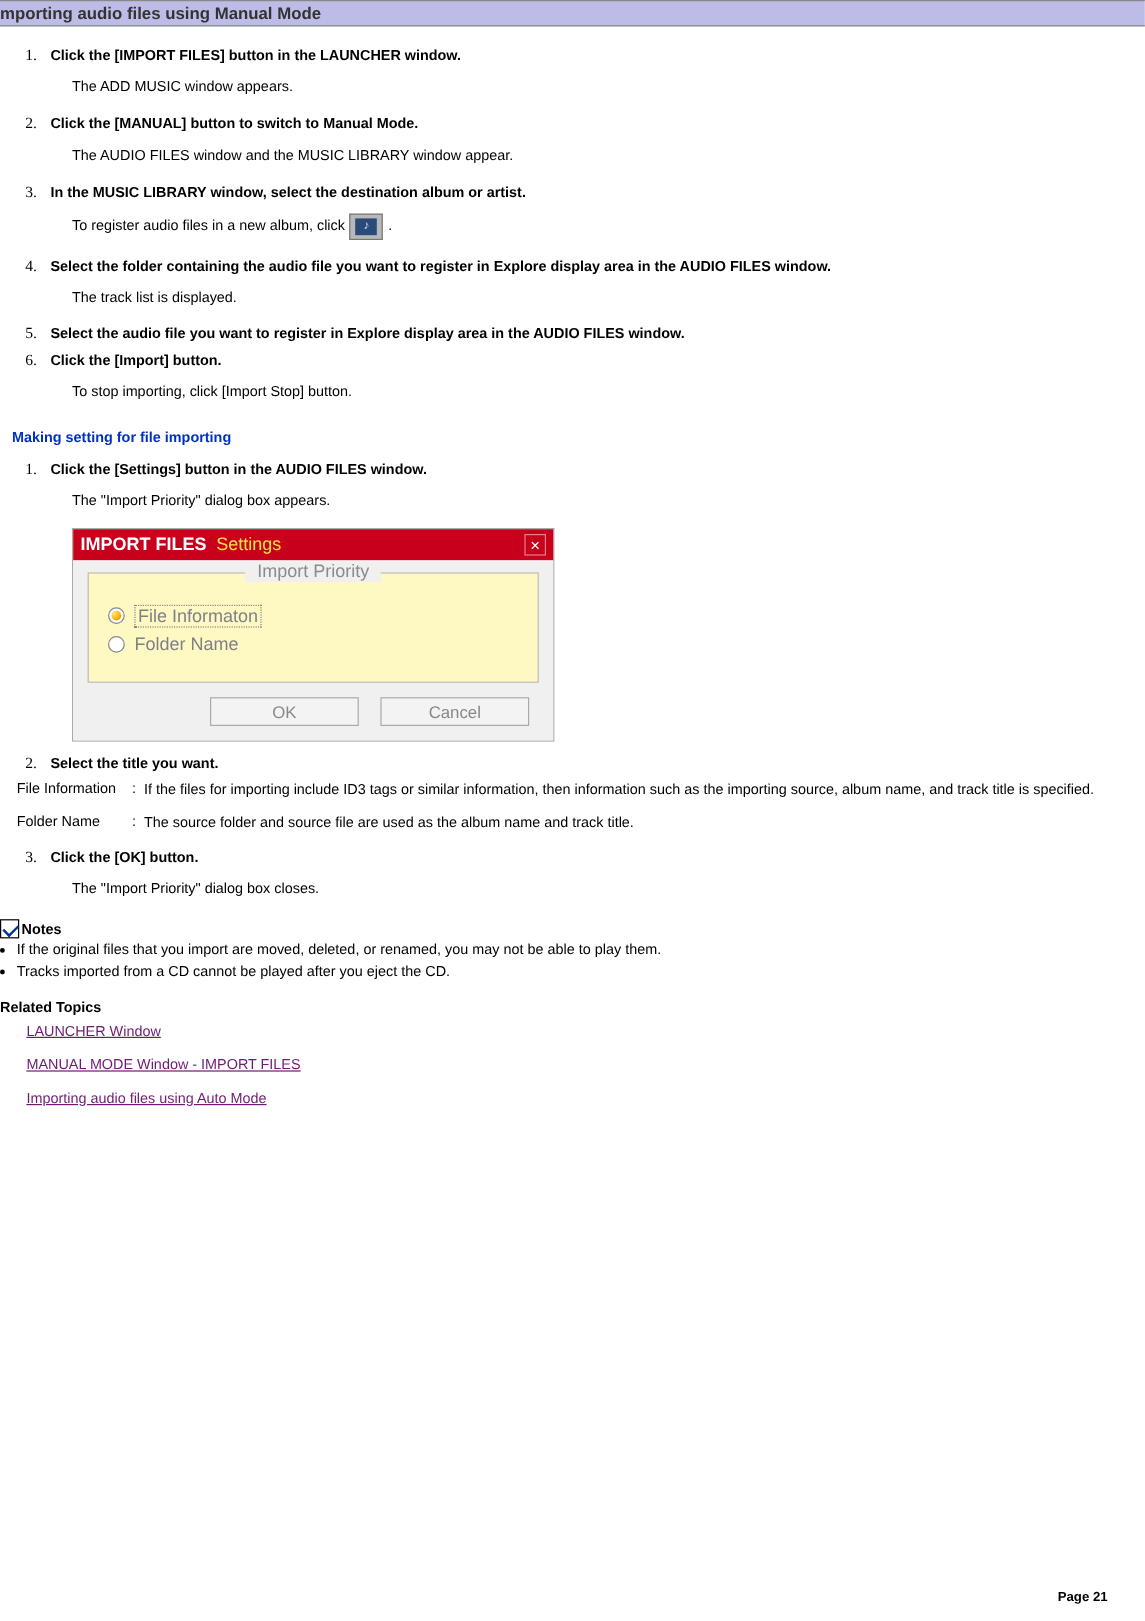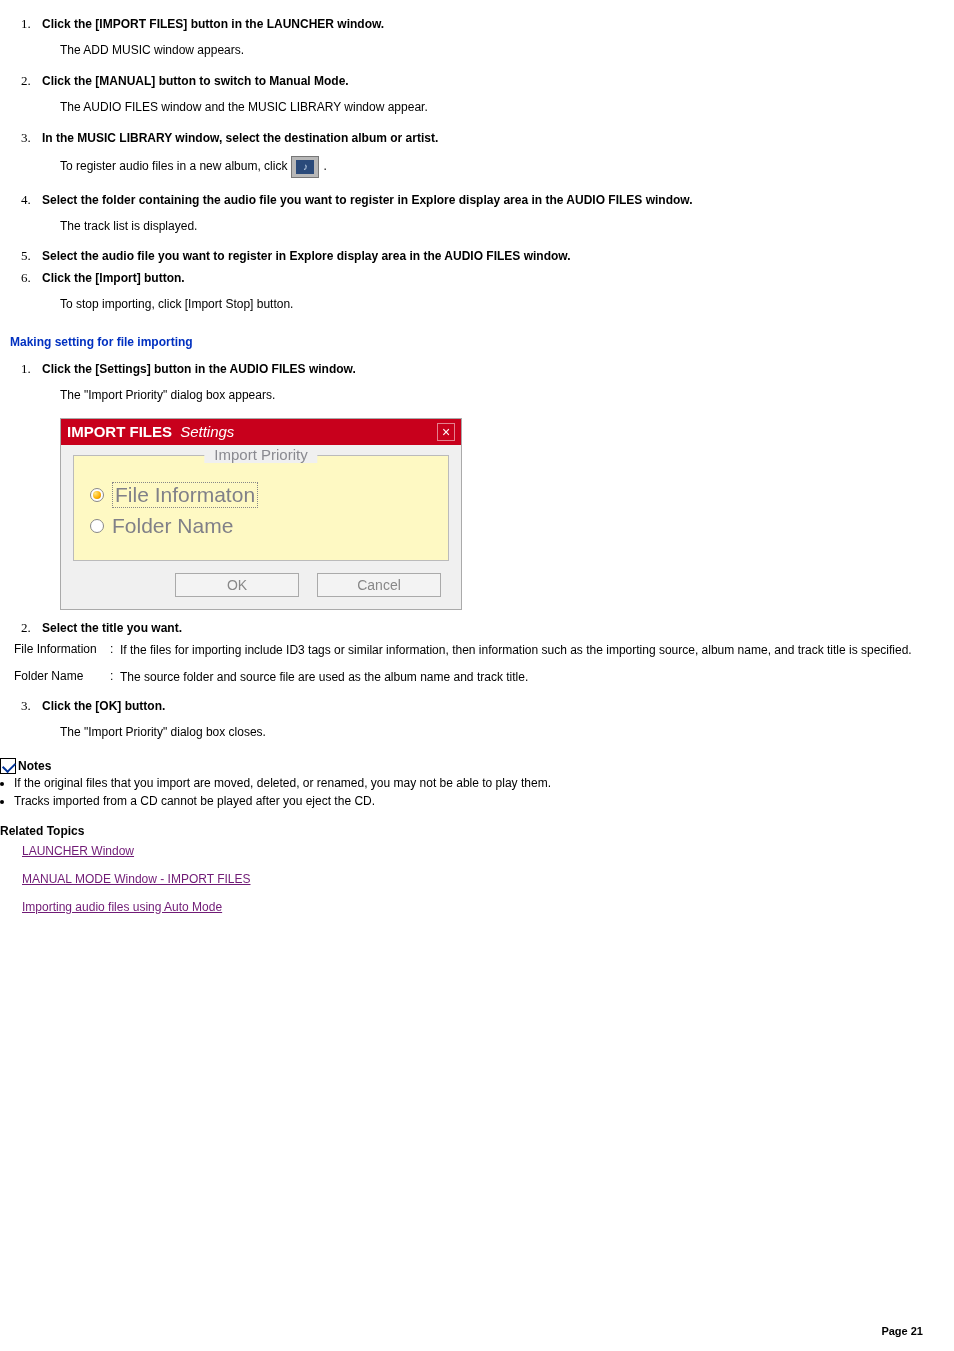--- a/index.html
+++ b/index.html
@@ -89,21 +89,21 @@
   .dialog-titlebar {
     background: #c8001c;
     color: #fff;
     display: flex;
     align-items: center;
     justify-content: space-between;
     padding: 4px 6px;
     font-size: 15px;
   }
   .dialog-titlebar .t1 { font-weight: bold; }
-  .dialog-titlebar .t2 { font-weight: normal; color: #ffffff; margin-left:4px;font-style:italic; }
+  .dialog-titlebar .t2 { font-weight: normal; color: #fde047; margin-left:4px; }
   .dialog-close {
     width: 18px; height: 18px;
     display:flex; align-items:center; justify-content:center;
     border:1px solid rgba(255,255,255,.5);
     color:#fff;
     font-size:14px;
     line-height:1;
     cursor:pointer;
   }
   .dialog-body {
@@ -122,21 +122,21 @@
     left: 50%;
     transform: translateX(-50%);
     background: #f0f0f0;
     padding: 0 10px;
     color: #8a8a90;
     font-size: 15px;
   }
   .radio-row {
     display:flex; align-items:center; gap:8px;
     color:#808088;
-    font-size:21px;
+    font-size:15px;
     margin:6px 0;
   }
   .radio-outer {
     width:14px; height:14px; border-radius:50%;
     border:1px solid #888; background:#fff;
     display:flex; align-items:center; justify-content:center;
   }
   .radio-dot {
     width:8px; height:8px; border-radius:50%;
     background: radial-gradient(circle at 30% 30%, #ffe680, #ffb000 60%, #b87000);
@@ -210,20 +210,21 @@
     font-size:12px;
   }
   .page-wrap { position:relative; min-height:1351px; padding-bottom:40px; }
   .page-num-wrap { position:absolute; bottom:14px; right:31px; font-weight:bold; font-size:11px; }
 </style>
 </head>
 <body>
 
 <div class="page-wrap">
 
+  <div class="title-bar">mporting audio files using Manual Mode</div>
 
   <div class="content">
 
     <ol class="main-list">
       <li>
         <span class="step">Click the [IMPORT FILES] button in the LAUNCHER window.</span>
         <div class="desc">The ADD MUSIC window appears.</div>
       </li>
       <li>
         <span class="step">Click the [MANUAL] button to switch to Manual Mode.</span>

